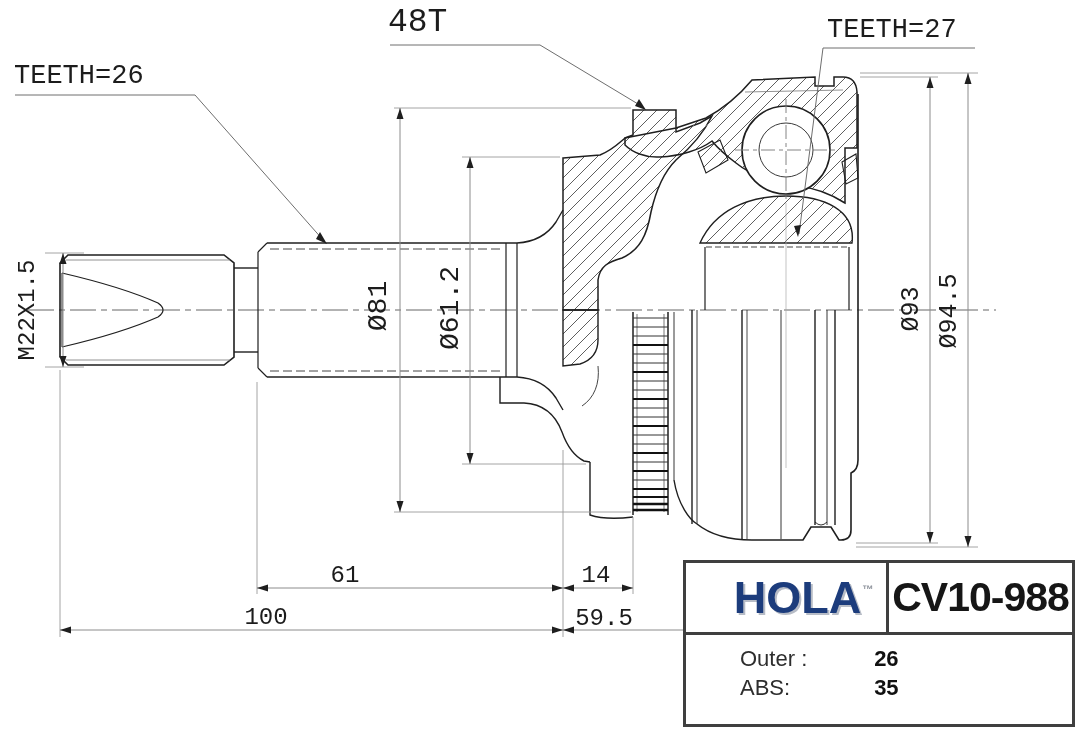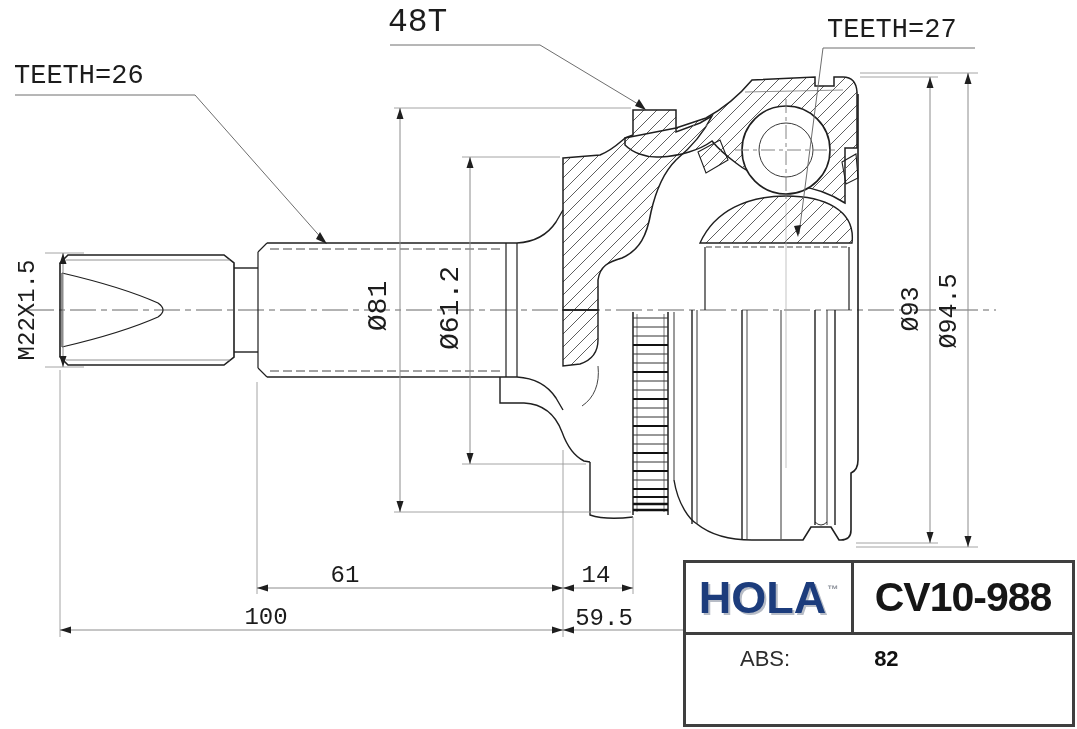--- a/index.html
+++ b/index.html
@@ -3,21 +3,21 @@
 <meta charset="utf-8">
 <style>
   html,body{margin:0;padding:0;background:#fff;}
   #stage{position:relative;width:1077px;height:729px;background:#ffffff;overflow:hidden;
          font-family:"Liberation Sans",sans-serif;}
   #drawing{position:absolute;left:0;top:0;}
   .cadtext{font-family:"Liberation Mono","DejaVu Sans Mono",monospace;fill:#1c1c1c;}
   
   #titleblock{position:absolute;left:683px;top:560px;width:392px;height:167px;
               border:3px solid #3f3f3f;background:#fff;box-sizing:border-box;}
-  #tb-header{position:absolute;left:0;top:0;right:0;height:69px;border-bottom:3px solid #3f3f3f;display:flex;}
+  #tb-header{position:absolute;left:0;top:0;right:0;height:69px;border-bottom:3px solid #3f3f3f;display:flex;padding-left:35px;}
   #tb-logo-cell{width:168px;border-right:3px solid #3f3f3f;display:flex;align-items:center;justify-content:center;box-sizing:border-box;}
   #tb-part-cell{flex:1;display:flex;align-items:center;justify-content:center;}
   .brand{font-weight:bold;font-size:45px;letter-spacing:0px;color:#1c3c7c;
          text-shadow:2px 2px 0 #b7bcc6;line-height:1;}
   .brand sup{font-size:11px;color:#8a8f98;text-shadow:none;vertical-align:20px;margin-left:1px;}
   .partno{font-weight:bold;font-size:41px;color:#161616;letter-spacing:-1px;line-height:1;}
   #tb-specs{position:absolute;left:0;top:69px;right:0;bottom:0;padding:14px 0 0 54px;box-sizing:border-box;}
   .spec-row{height:29px;font-size:22px;color:#2e2e2e;}
   .spec-label{display:inline-block;width:128px;}
   .spec-value{font-weight:bold;color:#111;}
@@ -222,19 +222,23 @@
   <div id="tb-header">
     <div id="tb-logo-cell">
       <span class="brand"><span>HOLA</span><sup>™</sup></span>
     </div>
     <div id="tb-part-cell">
       <span class="partno">CV10-988</span>
     </div>
   </div>
   <div id="tb-specs">
     <div class="spec-row">
+      <span class="spec-label">Outer :</span>
+      <span class="spec-value">26</span>
+    </div>
+    <div class="spec-row">
       <span class="spec-label">ABS:</span>
-      <span class="spec-value">82</span>
+      <span class="spec-value">35</span>
     </div>
   </div>
 </div>
 
 </div>
 
 </body></html>

